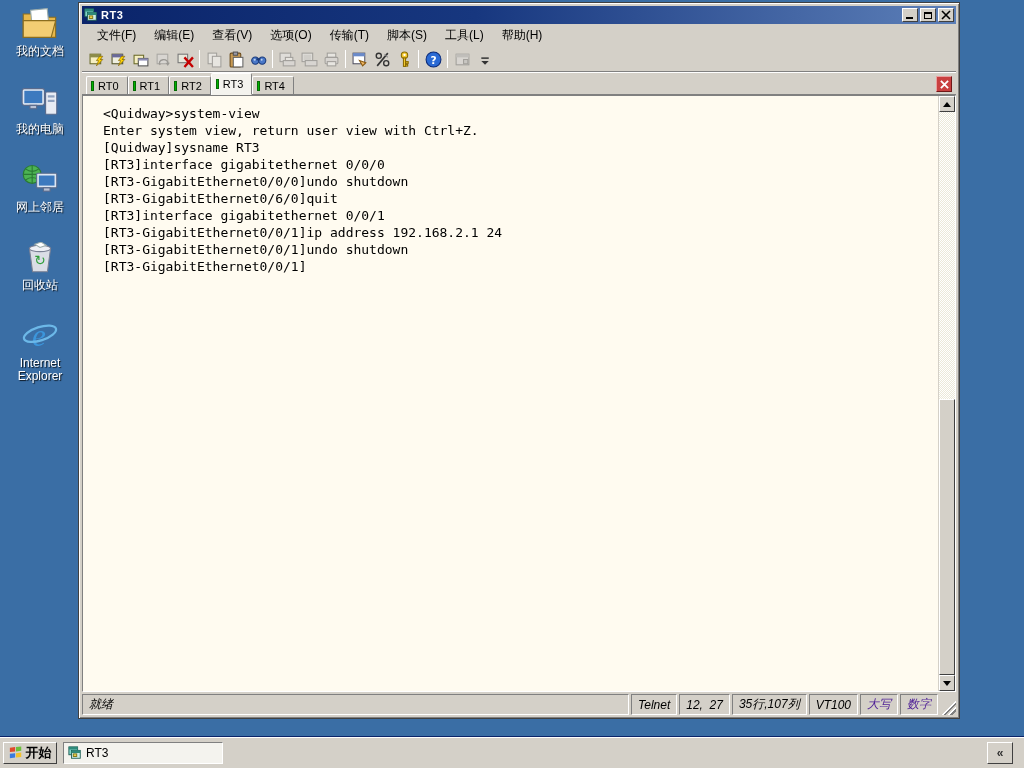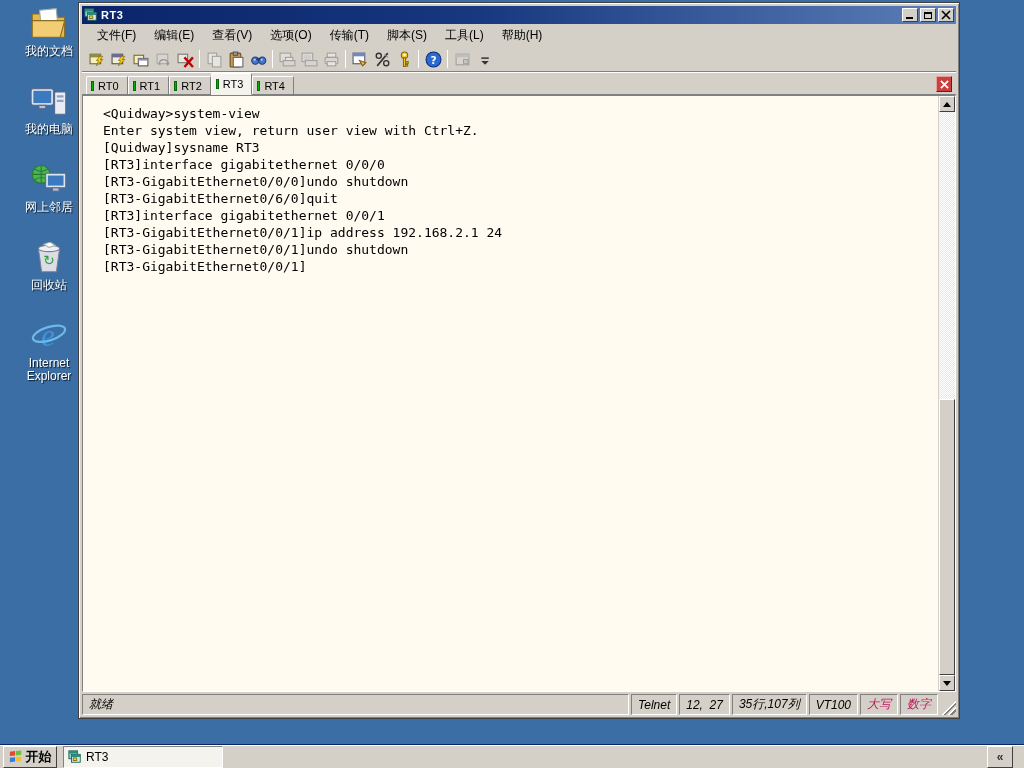--- a/index.html
+++ b/index.html
@@ -5,21 +5,21 @@
   * { margin:0; padding:0; box-sizing:border-box; }
   html,body { width:1024px; height:768px; overflow:hidden; }
   body {
     font-family:"Liberation Sans","DejaVu Sans",sans-serif;
     background:#3A6EA5;
     position:relative;
     font-size:12px;
   }
 
   
-  .desktop-icons { position:absolute; left:15px; top:6px; width:68px; display:flex; flex-direction:column; }
+  .desktop-icons { position:absolute; left:6px; top:6px; width:68px; display:flex; flex-direction:column; }
   .desk-icon { width:68px; display:flex; flex-direction:column; align-items:center; margin-bottom:26px; cursor:default; }
   .desk-icon .ico { width:40px; height:36px; display:flex; align-items:center; justify-content:center; }
   .desk-icon .lbl { margin-top:3px; color:#fff; font-size:12px; text-align:center; line-height:13px; text-shadow:1px 1px 1px rgba(0,0,0,.8); }
 
   
   .window {
     position:absolute; left:78px; top:2px; width:882px; height:717px;
     background:#D4D0C8;
     border:1px solid #404040;
     box-shadow: inset 1px 1px 0 #fff, inset -1px -1px 0 #808080;
@@ -75,28 +75,28 @@
   .scrollbar { position:absolute; right:0; top:0; bottom:0; width:17px; background:#F3F1E4; border-left:1px solid #D4D0C8; display:flex; flex-direction:column; }
   .sb-btn { flex:0 0 16px; background:#D4D0C8; border:1px solid; border-color:#fff #404040 #404040 #fff; display:flex; align-items:center; justify-content:center; }
   .sb-track { flex:1; position:relative; background:repeating-conic-gradient(#fff 0% 25%, #ECE9D8 0% 50%) 0 0 / 2px 2px; }
   .sb-thumb { position:absolute; left:0; right:0; bottom:0; height:276px; background:#D4D0C8; border:1px solid; border-color:#fff #404040 #404040 #fff; }
   .arrow-up { width:0; height:0; border-left:4px solid transparent; border-right:4px solid transparent; border-bottom:5px solid #000; }
   .arrow-down { width:0; height:0; border-left:4px solid transparent; border-right:4px solid transparent; border-top:5px solid #000; }
 
   
   .statusbar { height:21px; flex:0 0 21px; margin-top:2px; display:flex; align-items:stretch; gap:2px; background:#D4D0C8; font-size:12px;font-style:italic; }
   .sb-panel { border:1px solid; border-color:#808080 #fff #fff #808080; display:flex; align-items:center; padding:0 6px; color:#000; white-space:pre; }
-  .sb-panel.gray { color:#be185d; }
+  .sb-panel.gray { color:#4c1d95; }
   .sb-ready { flex:1; }
   .sb-grip { width:16px; border:none; background:
       linear-gradient(135deg, transparent 0 60%, #fff 60% 65%, #808080 65% 72%, transparent 72% 78%, #fff 78% 83%, #808080 83% 90%, transparent 90%);
   }
 
   
-  .taskbar { position:absolute; left:0; bottom:0; width:1024px; height:23px; background:#D4D0C8; border-top:1px solid #fff; box-shadow:0 -1px 0 #0A246A; display:flex; align-items:center; padding:0 3px; }
+  .taskbar { position:absolute; left:0; bottom:0; width:1024px; height:31px; background:#D4D0C8; border-top:1px solid #fff; box-shadow:0 -1px 0 #0A246A; display:flex; align-items:center; padding:0 3px; }
   .start-btn { width:54px; height:22px; background:#D4D0C8; border:1px solid; border-color:#fff #404040 #404040 #fff; display:flex; align-items:center; justify-content:center; gap:3px; font-weight:bold; font-size:13px; }
   .task-btn { width:160px; height:22px; margin-left:6px; background:#F4F3EE; border:1px solid; border-color:#808080 #fff #fff #808080; display:flex; align-items:center; gap:4px; padding:0 4px; font-size:12px; }
   .tray-collapse { margin-left:auto; margin-right:8px; width:26px; height:22px; background:#D4D0C8; border:1px solid; border-color:#fff #404040 #404040 #fff; display:flex; align-items:center; justify-content:center; font-weight:bold; color:#333; }
 </style>
 </head>
 <body>
 
 <svg width="0" height="0" style="position:absolute">
   <defs>
     <symbol id="crt-icon" viewBox="0 0 16 16">

